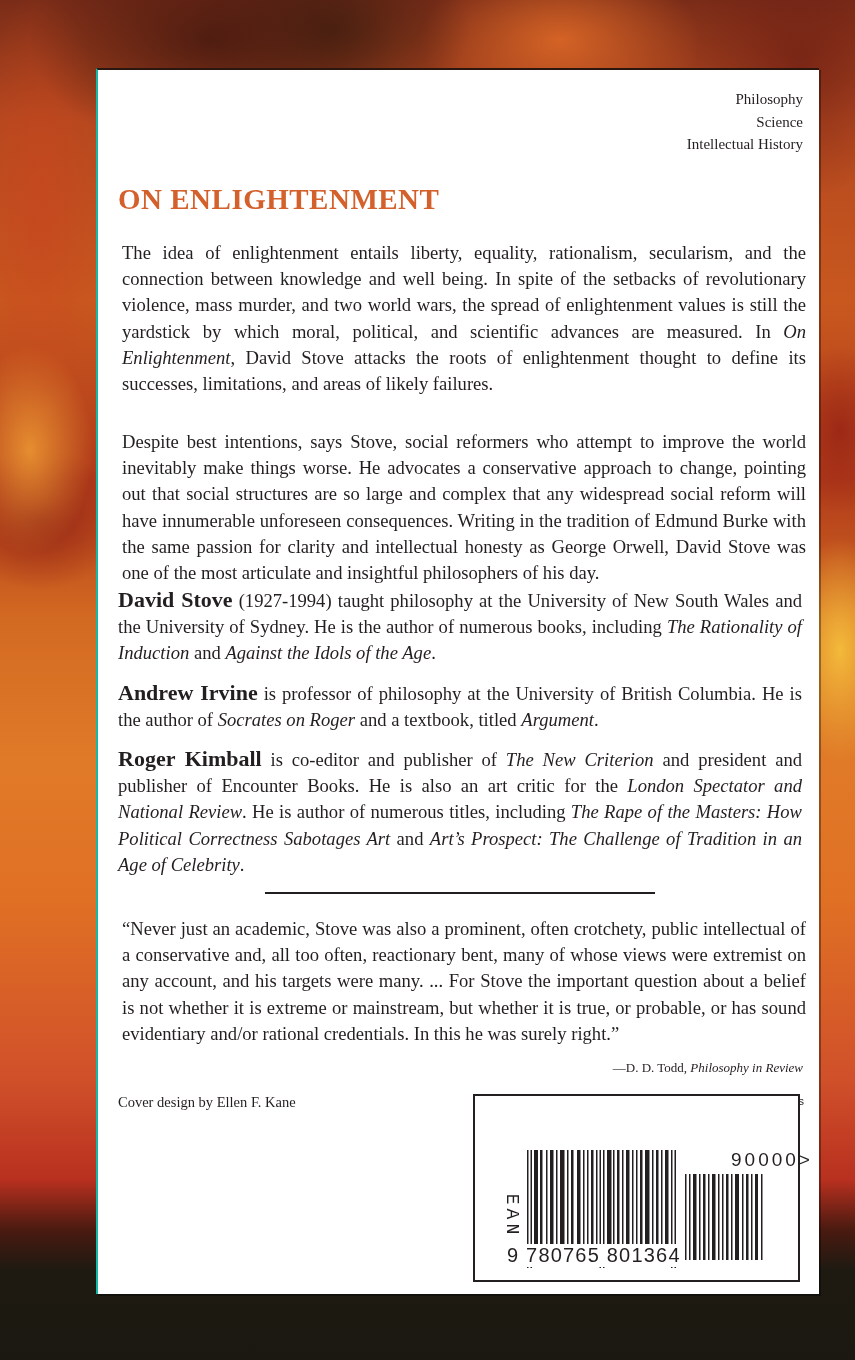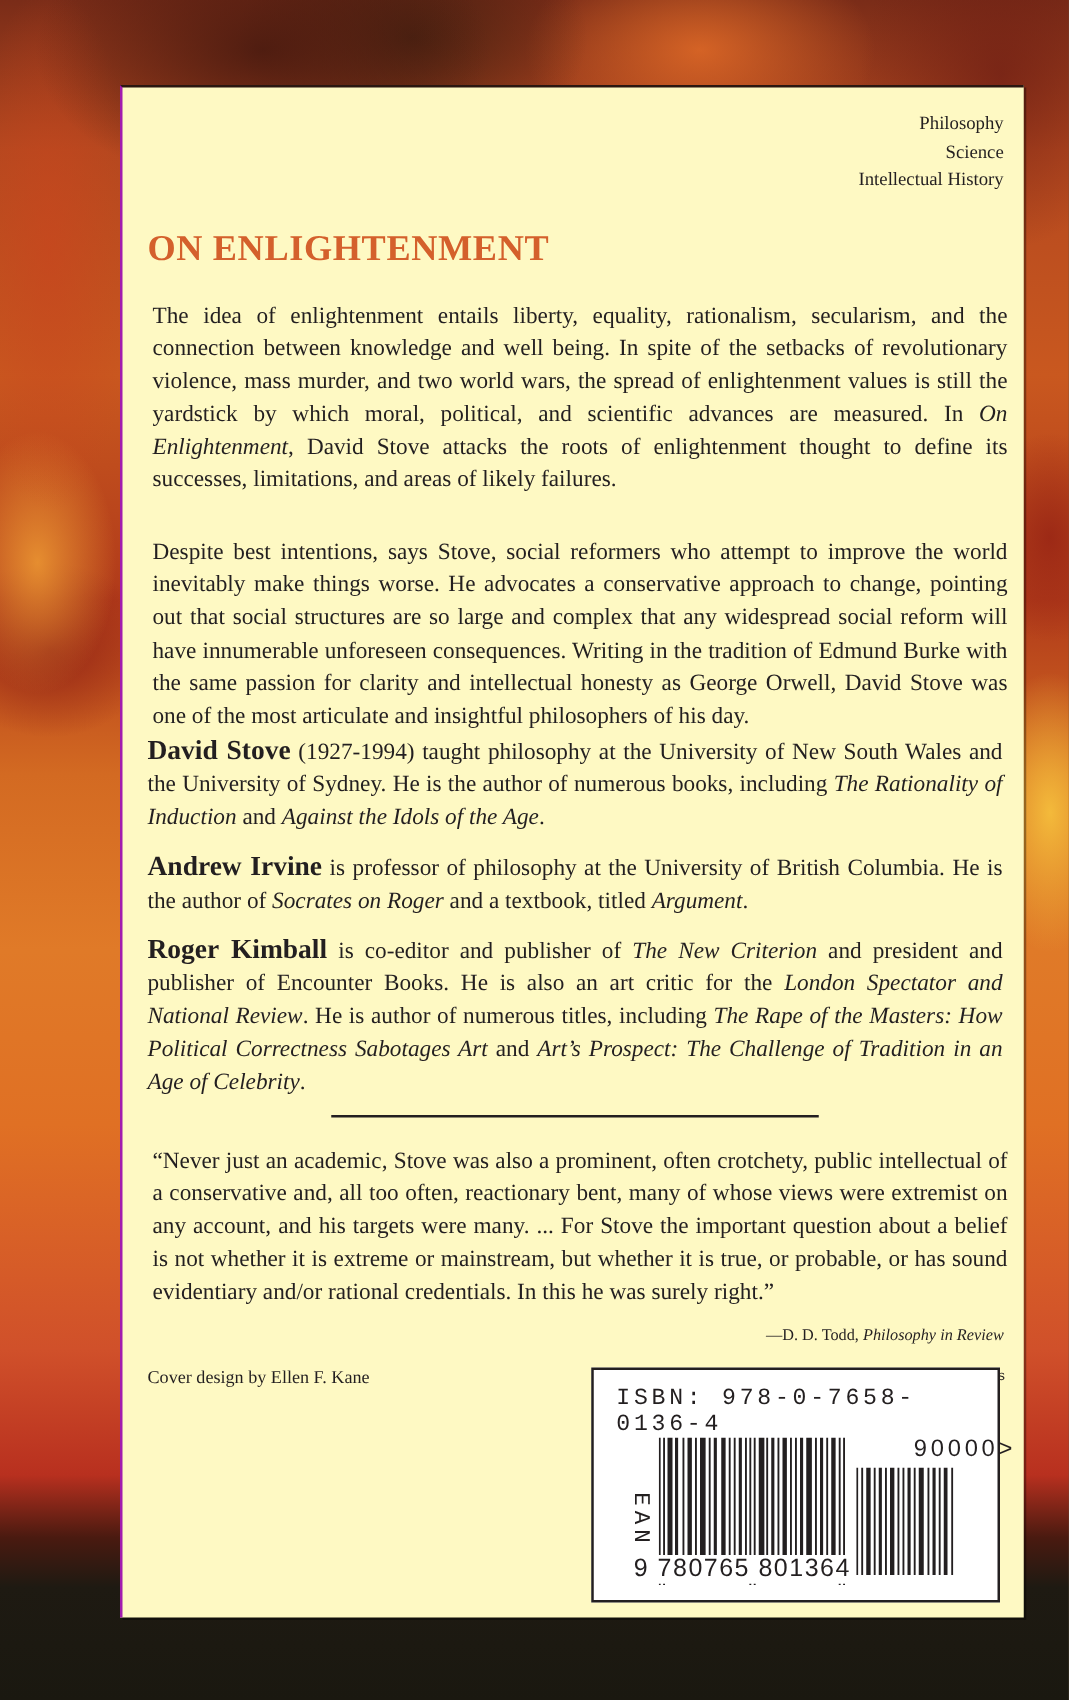--- a/index.html
+++ b/index.html
@@ -20,22 +20,22 @@
         radial-gradient(ellipse 120px 100px at 40px 520px, rgba(140,30,20,0.8), rgba(140,30,20,0) 70%),
         radial-gradient(ellipse 80px 160px at 840px 650px, rgba(245,190,60,0.95), rgba(245,190,60,0) 70%),
         radial-gradient(ellipse 80px 120px at 840px 430px, rgba(150,35,20,0.8), rgba(150,35,20,0) 70%),
         linear-gradient(to bottom,
           #7a2c18 0px, #b4481f 120px, #c9581f 300px, #b03a1a 480px,
           #d36a22 620px, #e07a28 760px, #e07024 900px, #d0502a 1080px,
           #b8301f 1180px, #4a1a10 1230px, #1e1a12 1270px, #1a1810 1360px);
     }
     .panel {
       position: absolute; left: 96px; top: 68px; width: 721px; height: 1224px;
-      background: #fef9c3;
-      border-left: 2px solid #a21caf;
+      background: #ffffff;
+      border-left: 2px solid #14b8a6;
       border-top: 2px solid #2b1710;
       box-shadow: 2px 2px 0 rgba(0,0,0,0.35);
     }
     .subjects {
       position: absolute; right: 16px; top: 18px;
       text-align: right; font-size: 15px; line-height: 22.5px; color: #231f20;
     }
     .title {
       position: absolute; left: 20px; top: 113px;
       font-size: 29px; font-weight: bold; letter-spacing: 0.5px; color: #d4602c;
@@ -153,21 +153,20 @@
   <p class="body-text quote">“Never just an academic, Stove was also a prominent, often crotchety, public intellectual of a conservative and, all too often, reactionary bent, many of whose views were extremist on any account, and his targets were many. ... For Stove the important question about a belief is not whether it is extreme or mainstream, but whether it is true, or probable, or has sound evidentiary and/or rational credentials. In this he was surely right.”</p>
 
   <div class="attribution"><span>—D. D. Todd, </span><i>Philosophy in Review</i></div>
 
   <div class="informa"><span>an </span><b>informa</b><span> business</span></div>
 
   <div class="cover-design">Cover design by Ellen F. Kane</div>
 
 
   <div class="barcode-box">
-    <div class="isbn-text">ISBN: 978-0-7658-0136-4</div>
     <div class="ean">
         <span>EAN</span>
       </div>
     <svg class="bars-main" viewBox="0 0 150 118" preserveAspectRatio="none">
       <g fill="#231f20">
         <rect x="0" y="0" width="1.5" height="118"></rect>
           <rect x="3.5" y="0" width="1.5" height="118"></rect>
         <rect x="7" y="0" width="4" height="104"></rect>
           <rect x="13" y="0" width="2.5" height="104"></rect>
         <rect x="19" y="0" width="1.5" height="104"></rect>

